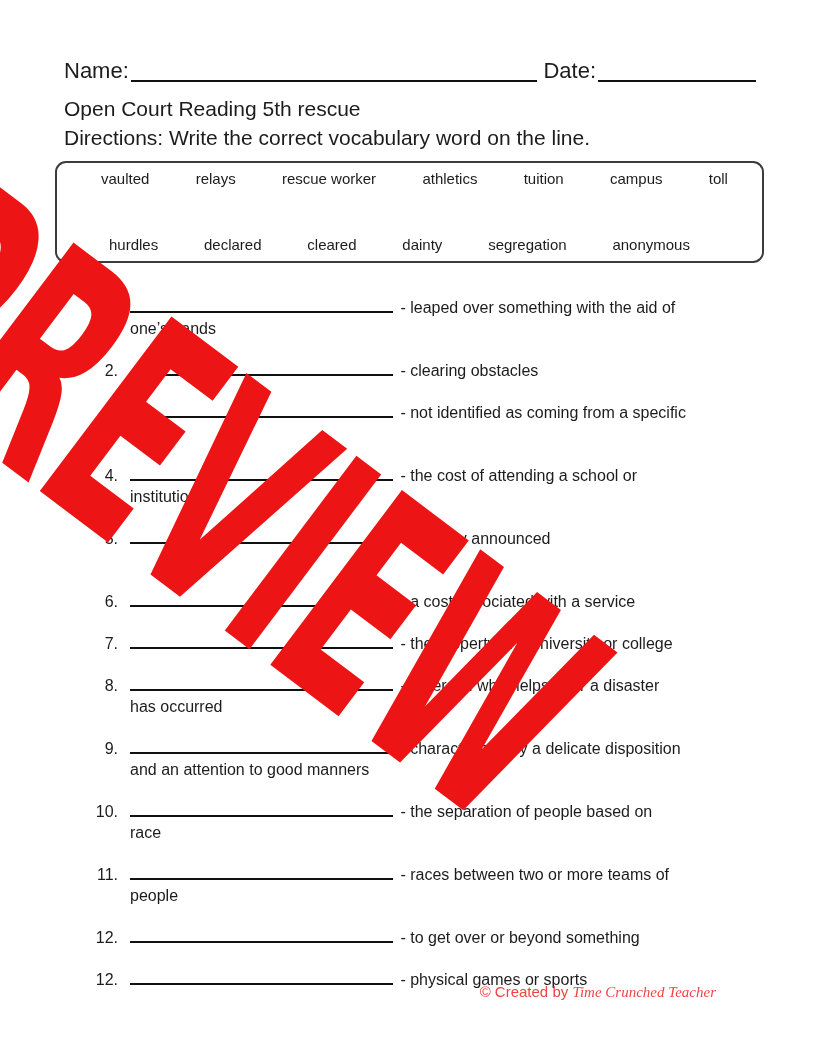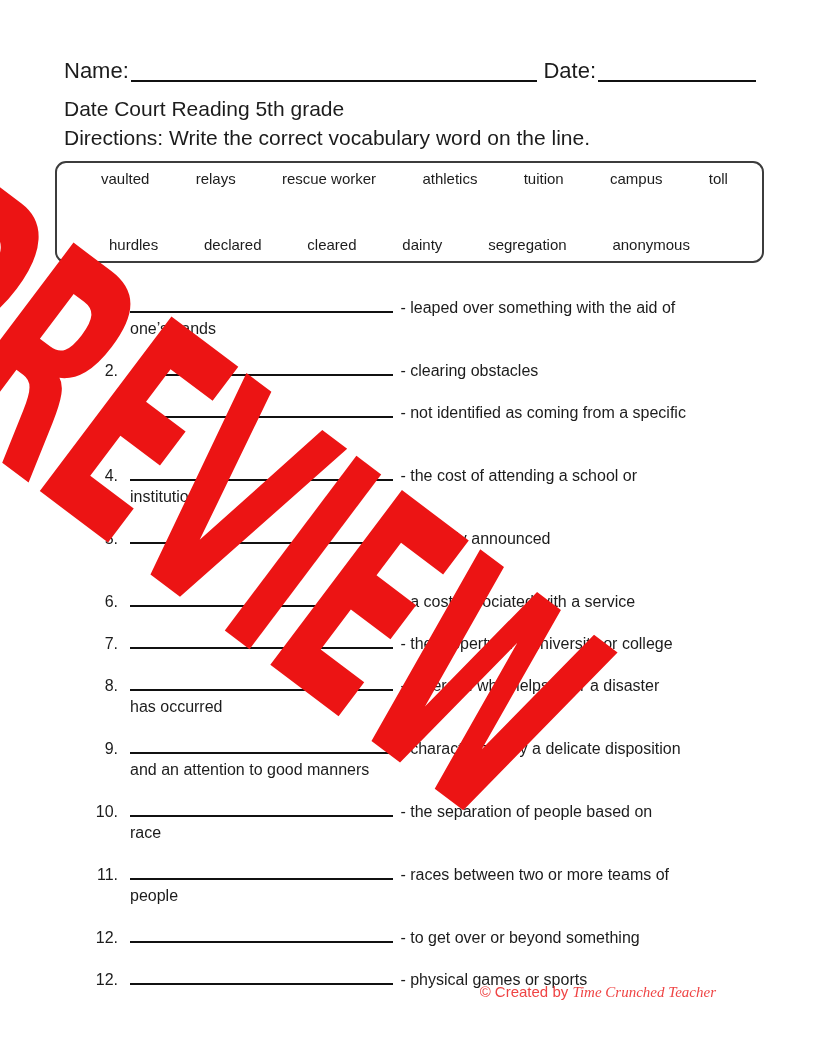--- a/index.html
+++ b/index.html
@@ -69,21 +69,21 @@
 <div class="page">
 
   <div class="name-row">
     <span class="name-label">Name:</span>
     <span class="name-line"></span>
     <span class="date-label">Date:</span>
     <span class="date-line"></span>
   </div>
 
   <div class="titles">
-    <div>Date Court Reading 5th grade</div>
+    <div>Open Court Reading 5th rescue</div>
     <div>Directions: Write the correct vocabulary word on the line.</div>
   </div>
 
   <div class="word-bank">
       <div class="wb-row">
         <span class="wb-word">vaulted</span>
         <span class="wb-word">relays</span>
         <span class="wb-word">rescue worker</span>
         <span class="wb-word">athletics</span>
         <span class="wb-word">tuition</span>

